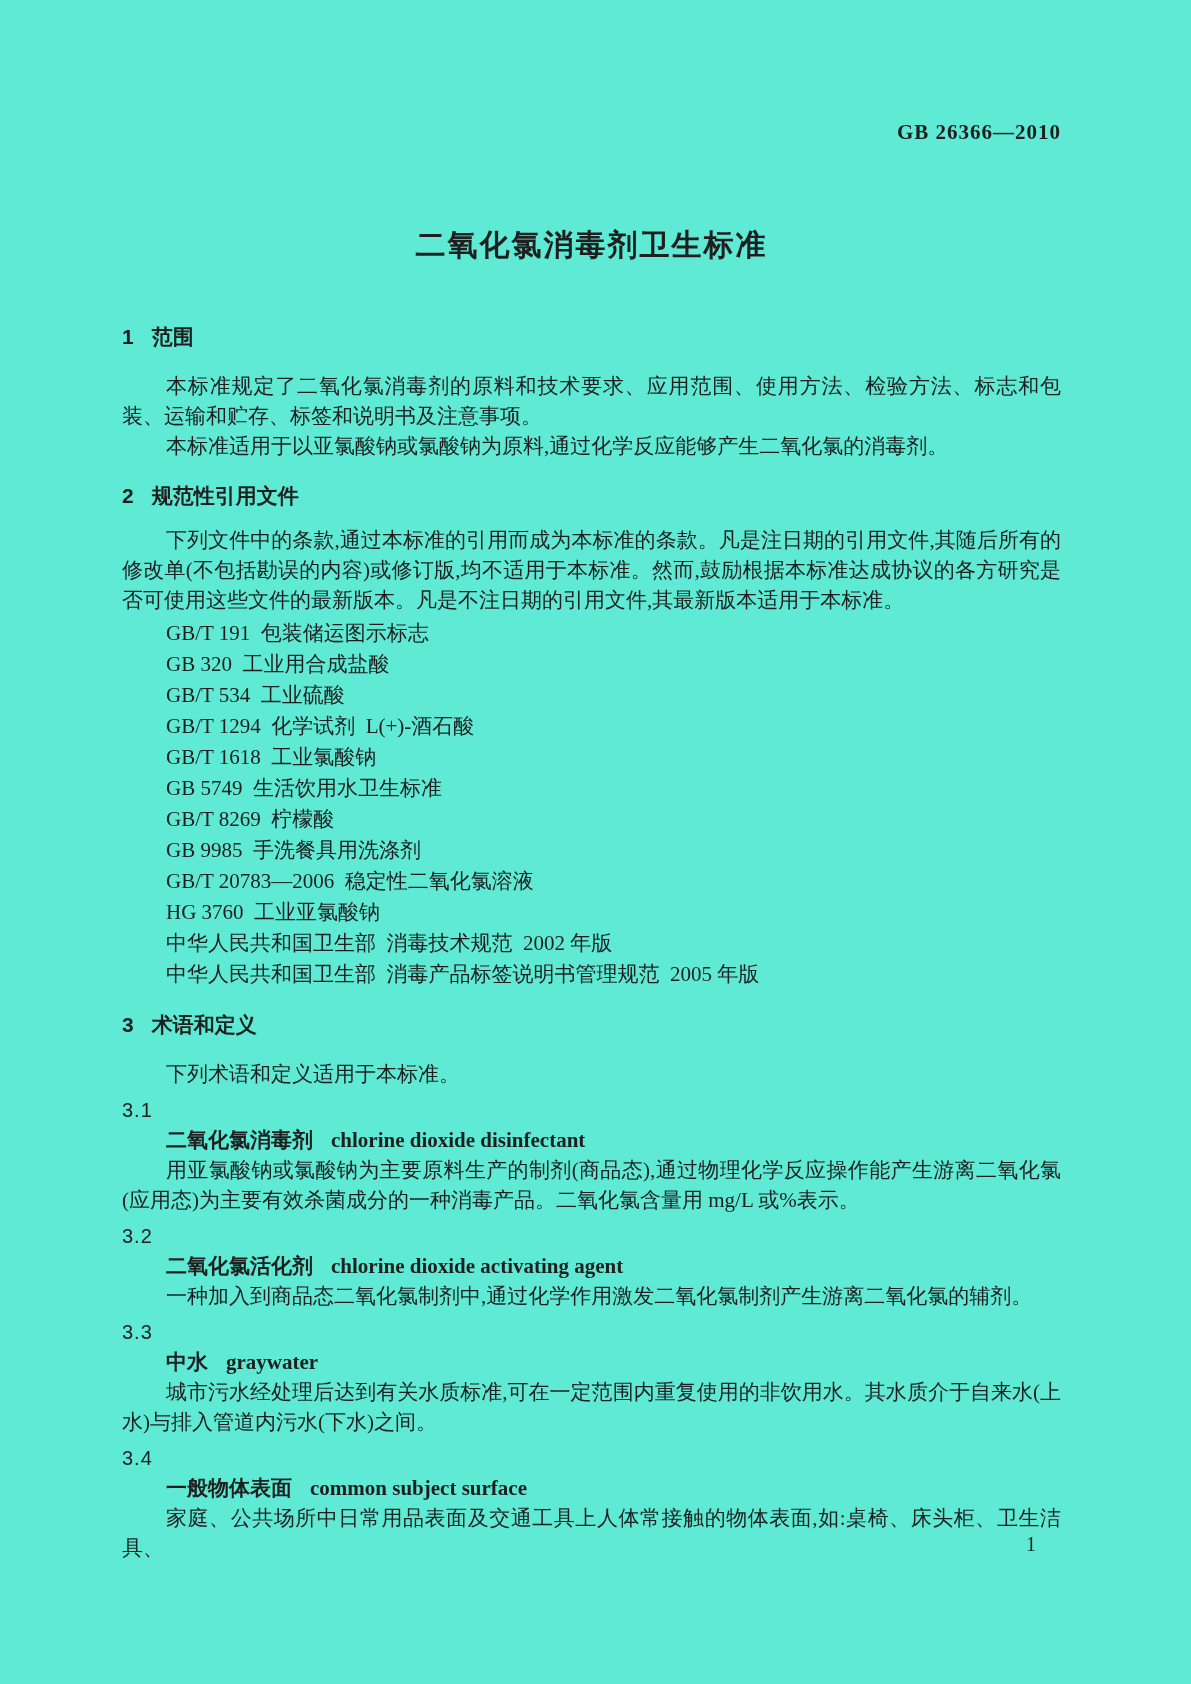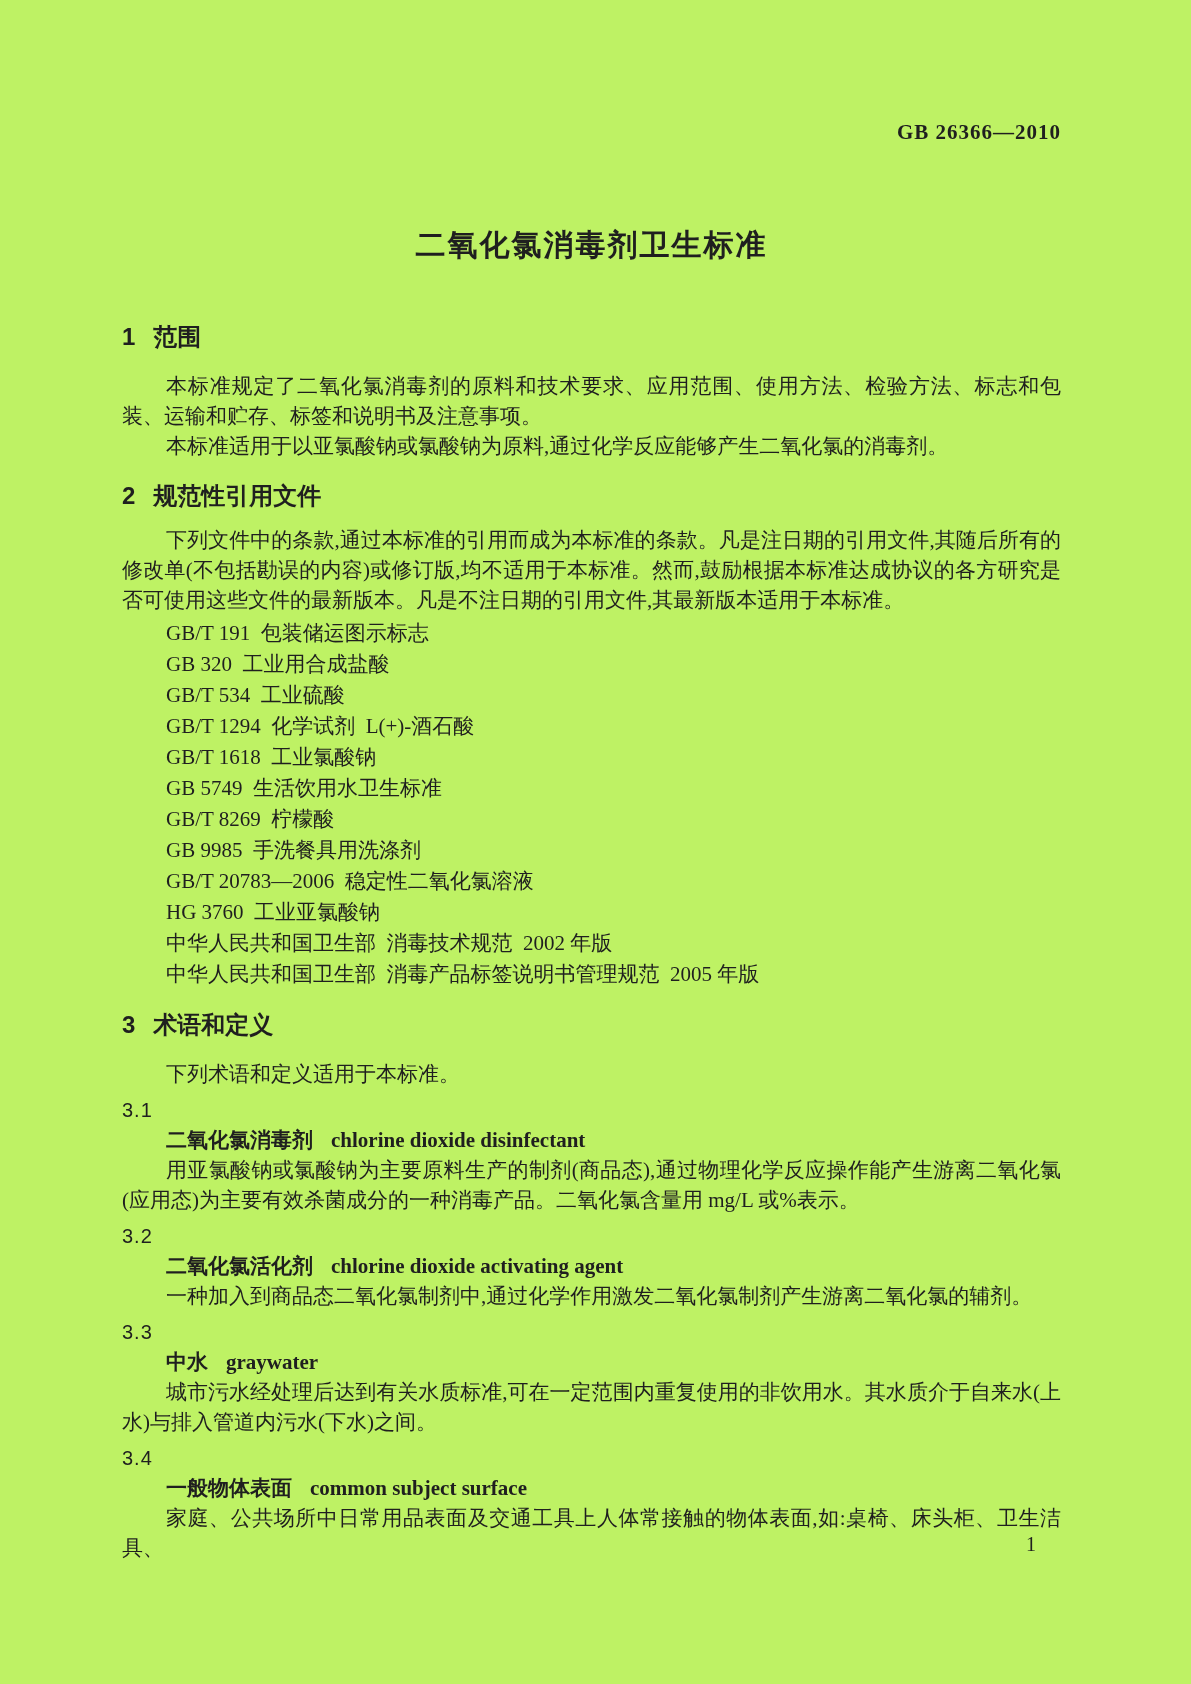--- a/index.html
+++ b/index.html
@@ -4,21 +4,21 @@
 <style>
   html, body {
     margin: 0;
     padding: 0;
     background: #ffffff;
   }
   .page {
     position: relative;
     width: 1191px;
     height: 1684px;
-    background: #bef264;
+    background: #5eead4;
     color: #1f1f1f;
     font-family: "Liberation Serif", "DejaVu Serif", serif;
     overflow: hidden;
     box-sizing: border-box;
   }
   .content {
     box-sizing: border-box;
     padding: 118px 130px 0 122px;
   }
   .std-code {
@@ -34,21 +34,21 @@
     font-family: "Liberation Sans", "DejaVu Sans", sans-serif;
     font-weight: 700;
     font-size: 30px;
     line-height: 34px;
     letter-spacing: 2px;
     text-align: center;
   }
   .sec-heading {
     font-family: "Liberation Sans", "DejaVu Sans", sans-serif;
     font-weight: 700;
-    font-size: 24px;
+    font-size: 21px;
     line-height: 25px;
   }
   .sec-heading .sec-num {
     display: inline-block;
     margin-right: 18px;
   }
   .mt-s1 { margin-top: 62px; }
   .mt-s2 { margin-top: 22px; }
   .mt-s3 { margin-top: 22px; }
   .para {

